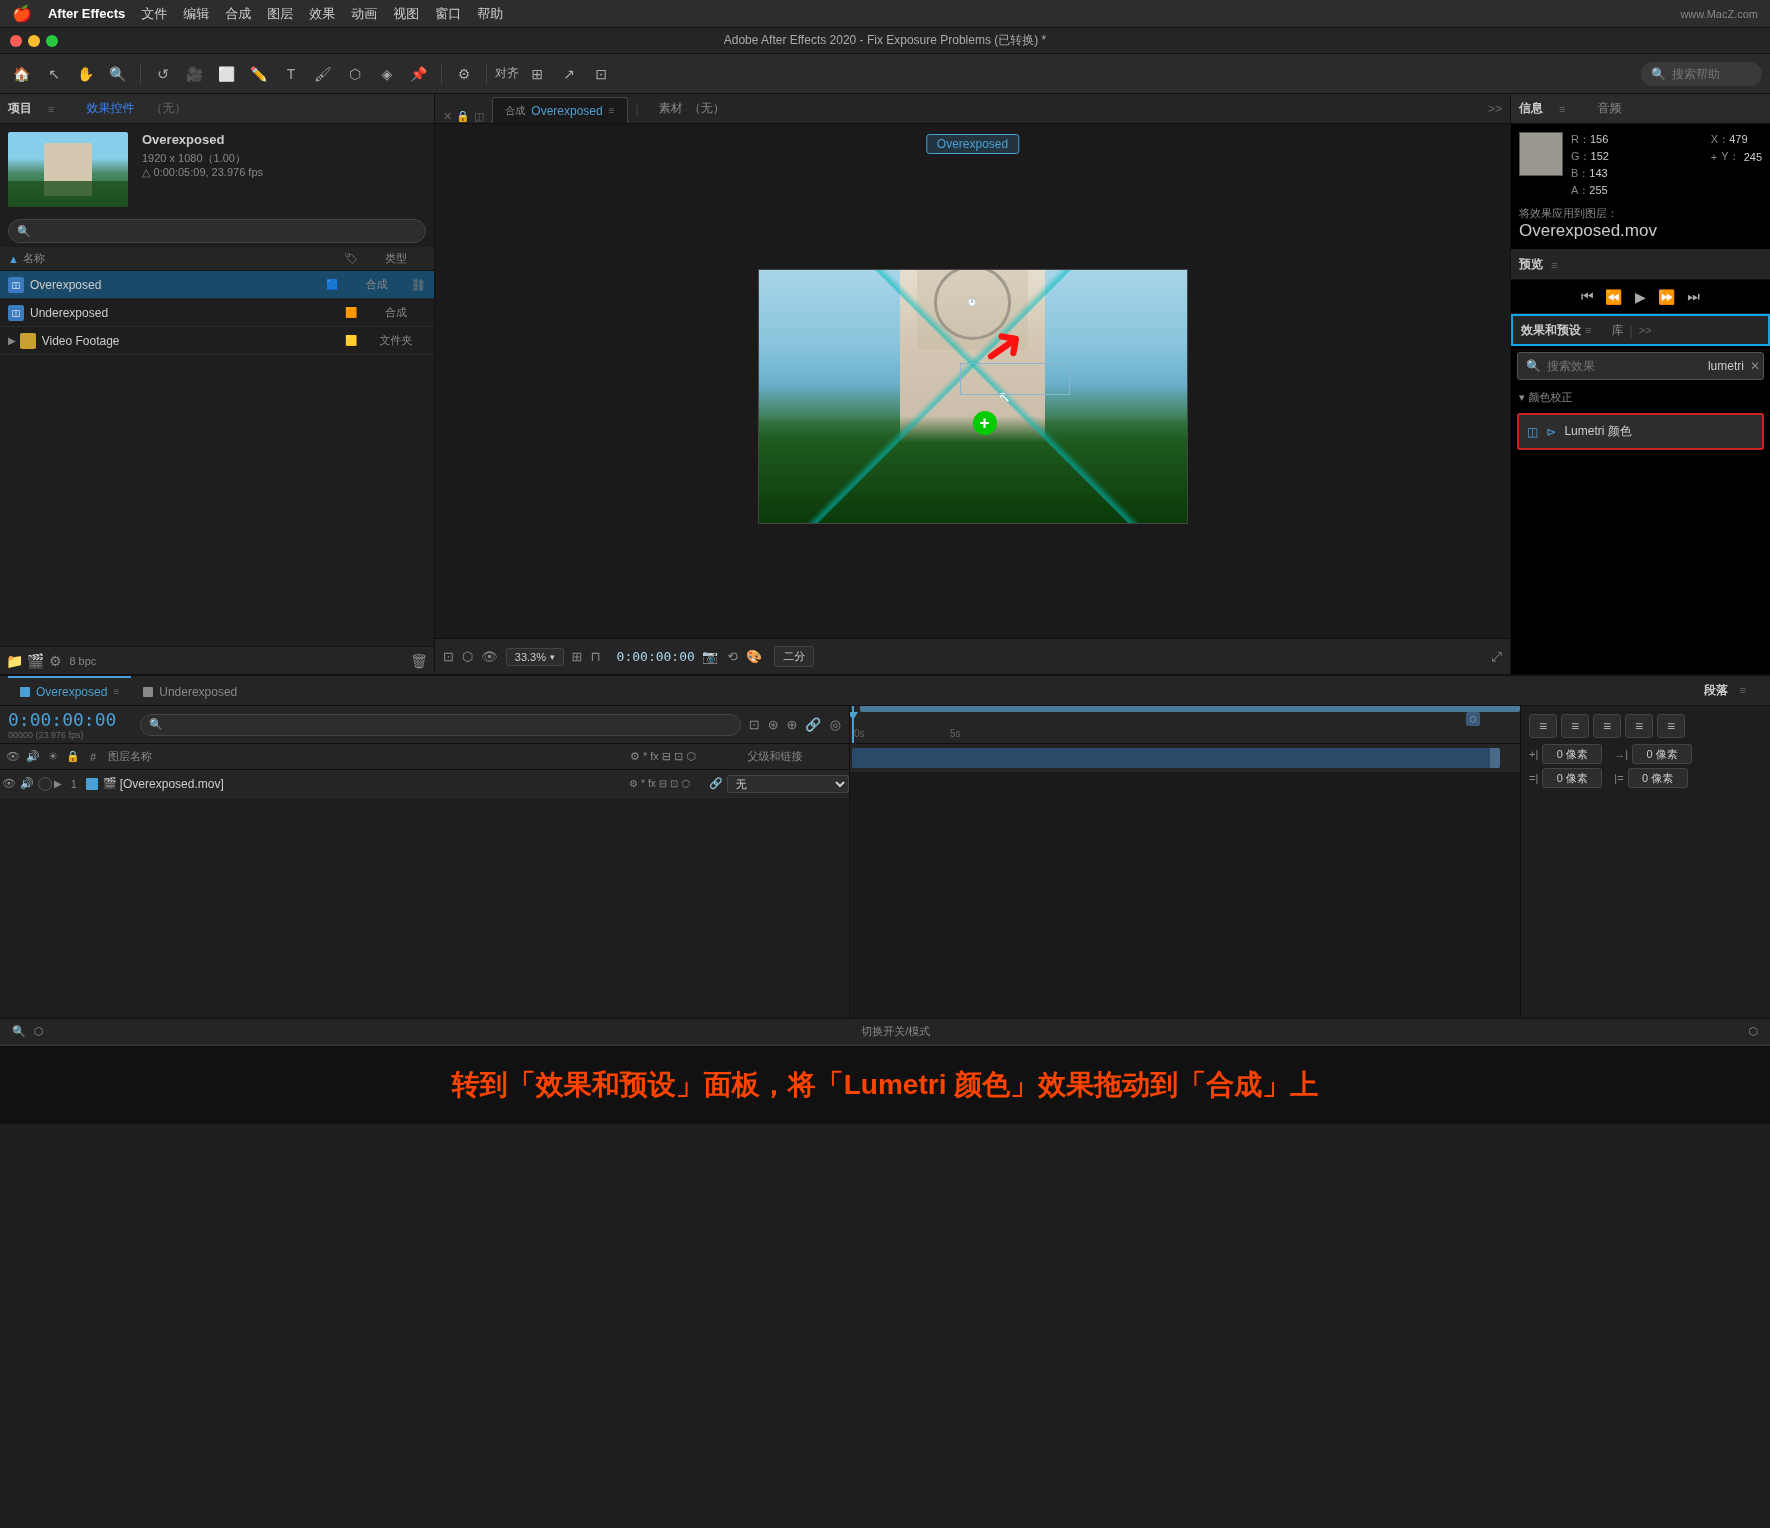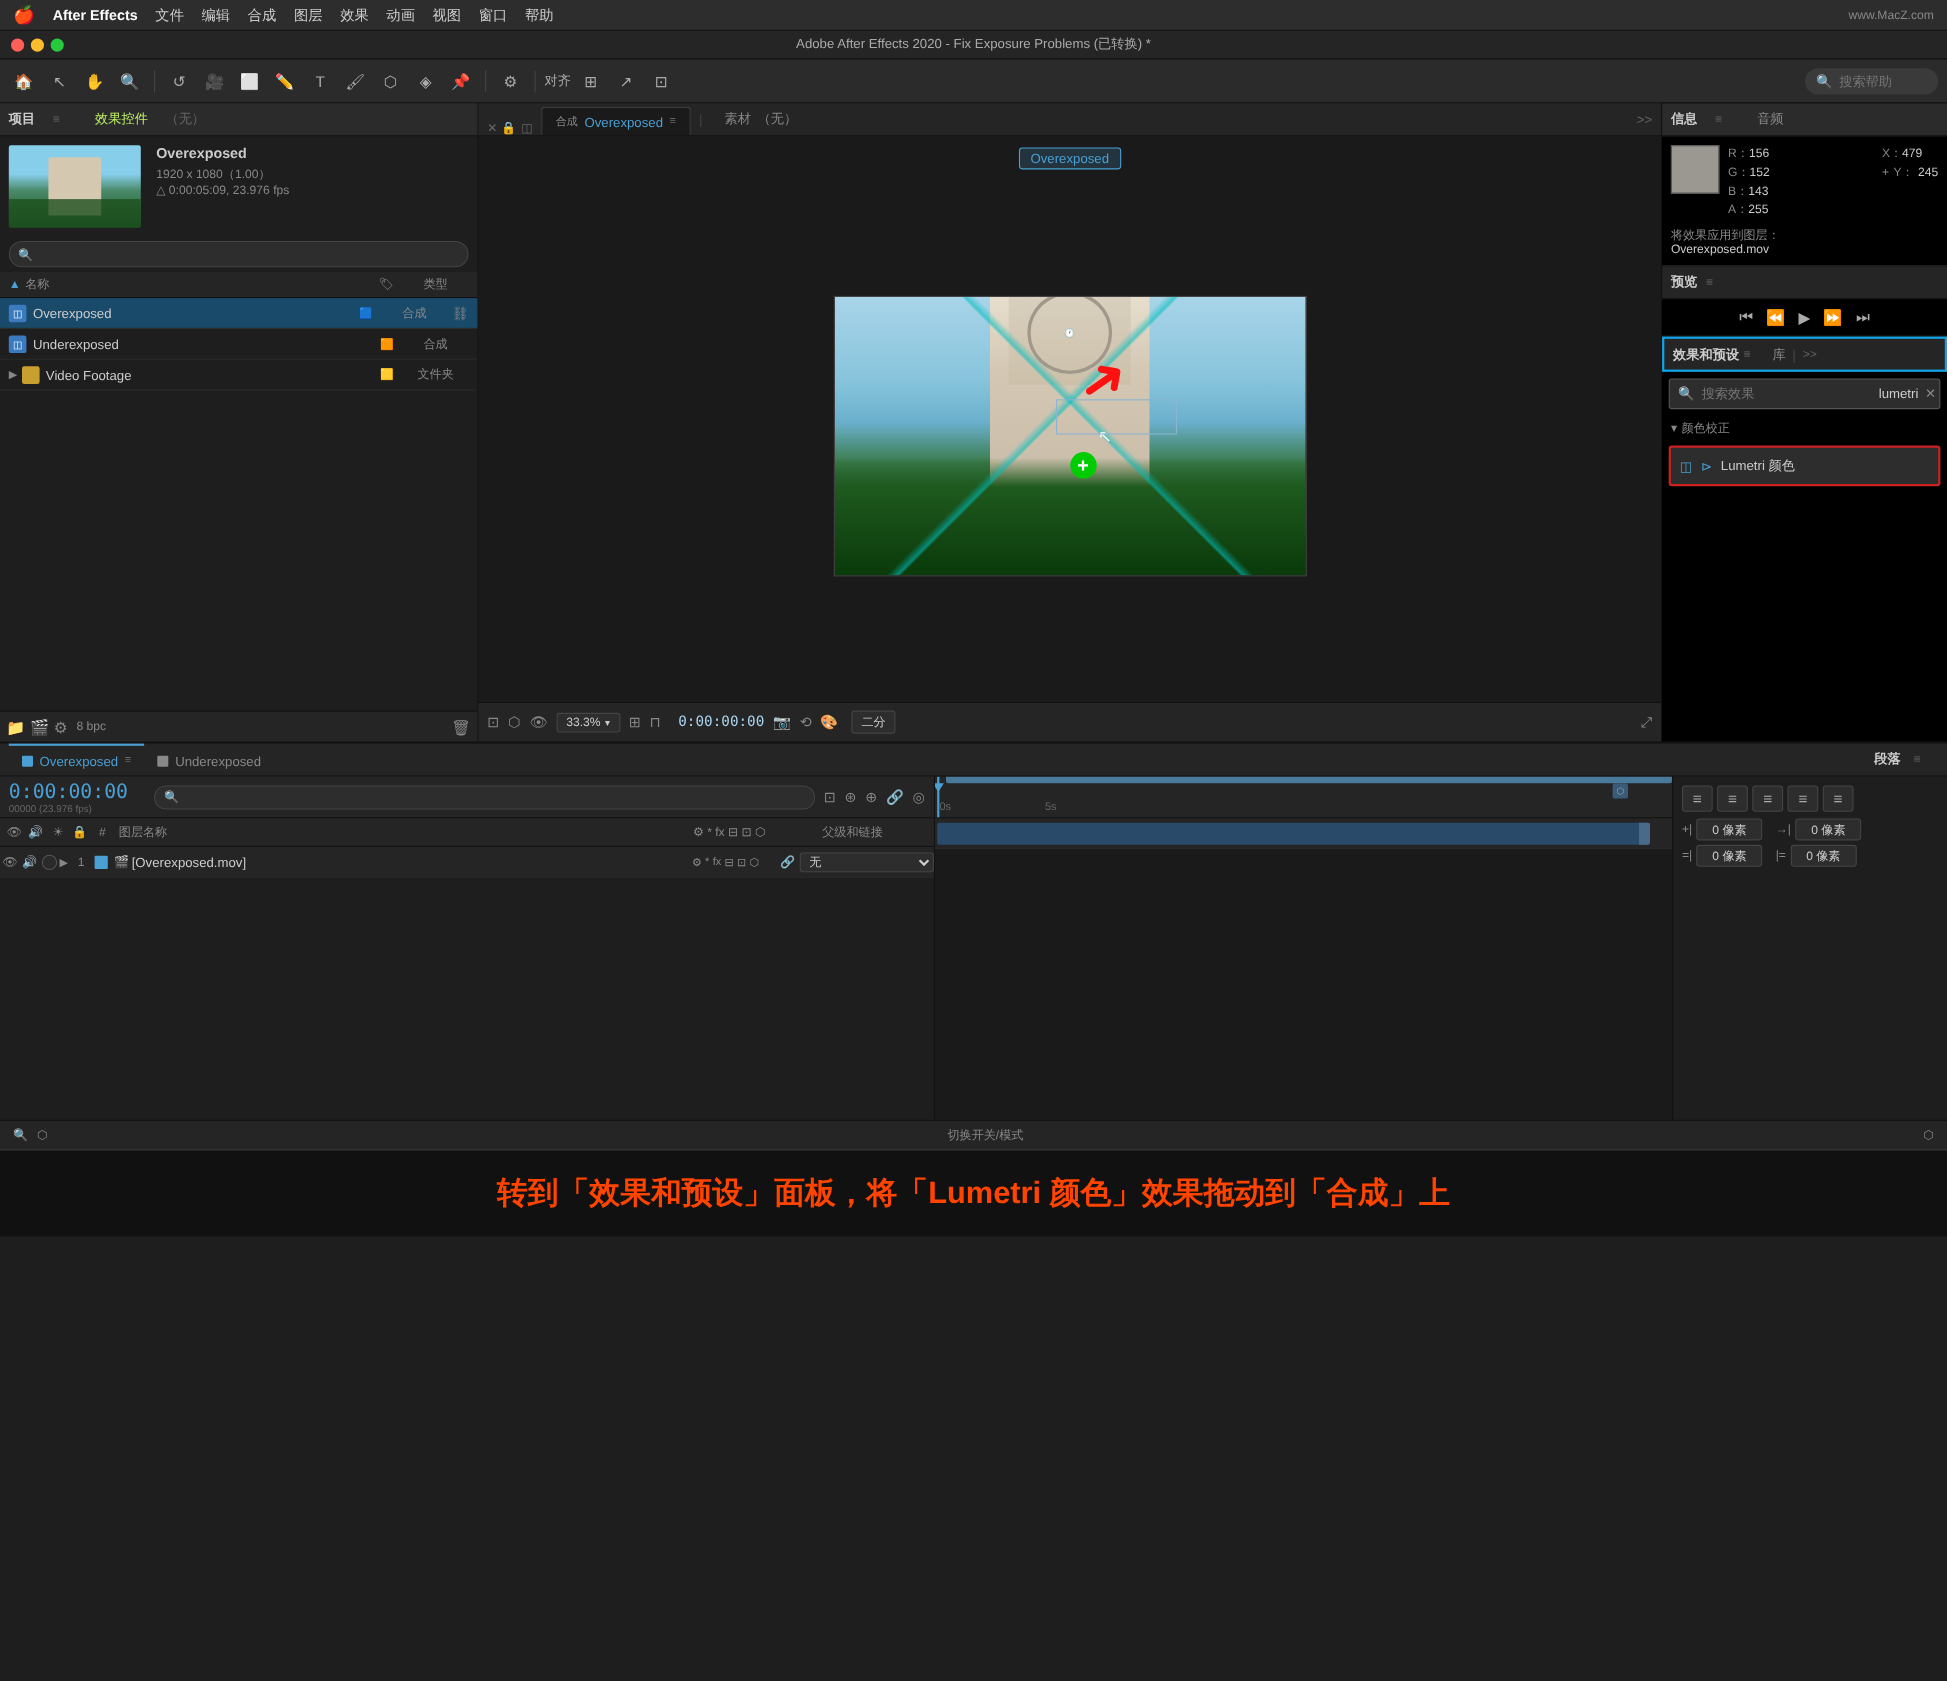--- a/index.html
+++ b/index.html
@@ -146,21 +146,21 @@
   </div>
 </div>
 
 <div style="display:flex; height:580px;">
 
   <div class="left-panel">
 
     <div style="height:30px; background:#2b2b2b; display:flex; align-items:center; padding:0 8px; gap:16px; border-bottom:1px solid #111;">
       <span style="font-size:12px; color:#ccc; font-weight:bold; cursor:pointer;">项目</span>
       <span style="color:#666; font-size:11px; cursor:pointer;">≡</span>
-      <span style="font-size:12px; color:#bef264; cursor:pointer; margin-left:16px;">效果控件</span>
+      <span style="font-size:12px; color:#3b82f6; cursor:pointer; margin-left:16px;">效果控件</span>
       <span style="font-size:12px; color:#666;">（无）</span>
     </div>
 
     <div class="project-preview">
       <div style="width:120px; height:75px; background:linear-gradient(180deg,#87ceeb 0%,#87ceeb 35%,#4a8a6a 55%,#2d6a3a 80%,#1a4a28 100%); border-radius:2px; overflow:hidden; position:relative; flex-shrink:0;">
         <div style="position:absolute; bottom:15%; left:30%; width:40%; height:70%; background:#d4c9b0; border-radius:2px 2px 0 0;"></div>
         <div style="position:absolute; bottom:0; left:0; right:0; height:35%; background:rgba(30,80,30,0.8);"></div>
       </div>
       <div style="flex:1; padding-left:4px;">
         <div style="font-size:13px; color:#ccc; font-weight:bold; margin-bottom:4px;">Overexposed</div>
@@ -307,21 +307,21 @@
           <div style="font-size:11px; color:#888;"><span>X：</span><span style="color:#ccc;">479</span></div>
           <div style="font-size:11px; color:#888; display:flex; align-items:center; gap:4px;">
             <span>+</span>
             <span>Y：</span>
               <span style="color:#ccc;">245</span>
           </div>
         </div>
       </div>
 
       <div style="margin-top:8px; font-size:11px; color:#888;">将效果应用到图层：</div>
-      <div style="font-size:11px; color:#ccc;">Overexposed.mov</div>
+      <div style="font-size:17px; color:#ccc;">Overexposed.mov</div>
     </div>
 
     <div style="height:30px; background:#252525; display:flex; align-items:center; padding:0 8px; gap:8px; border-bottom:1px solid #111;">
       <span style="font-size:12px; color:#ccc; font-weight:bold; cursor:pointer;">预览</span>
       <span style="color:#666; font-size:11px; cursor:pointer;">≡</span>
     </div>
 
     <div style="display:flex; align-items:center; justify-content:center; gap:12px; padding:8px 0; border-bottom:1px solid #222;">
       <span style="color:#aaa; font-size:14px; cursor:pointer;">⏮</span>
       <span style="color:#aaa; font-size:14px; cursor:pointer;">⏪</span>

